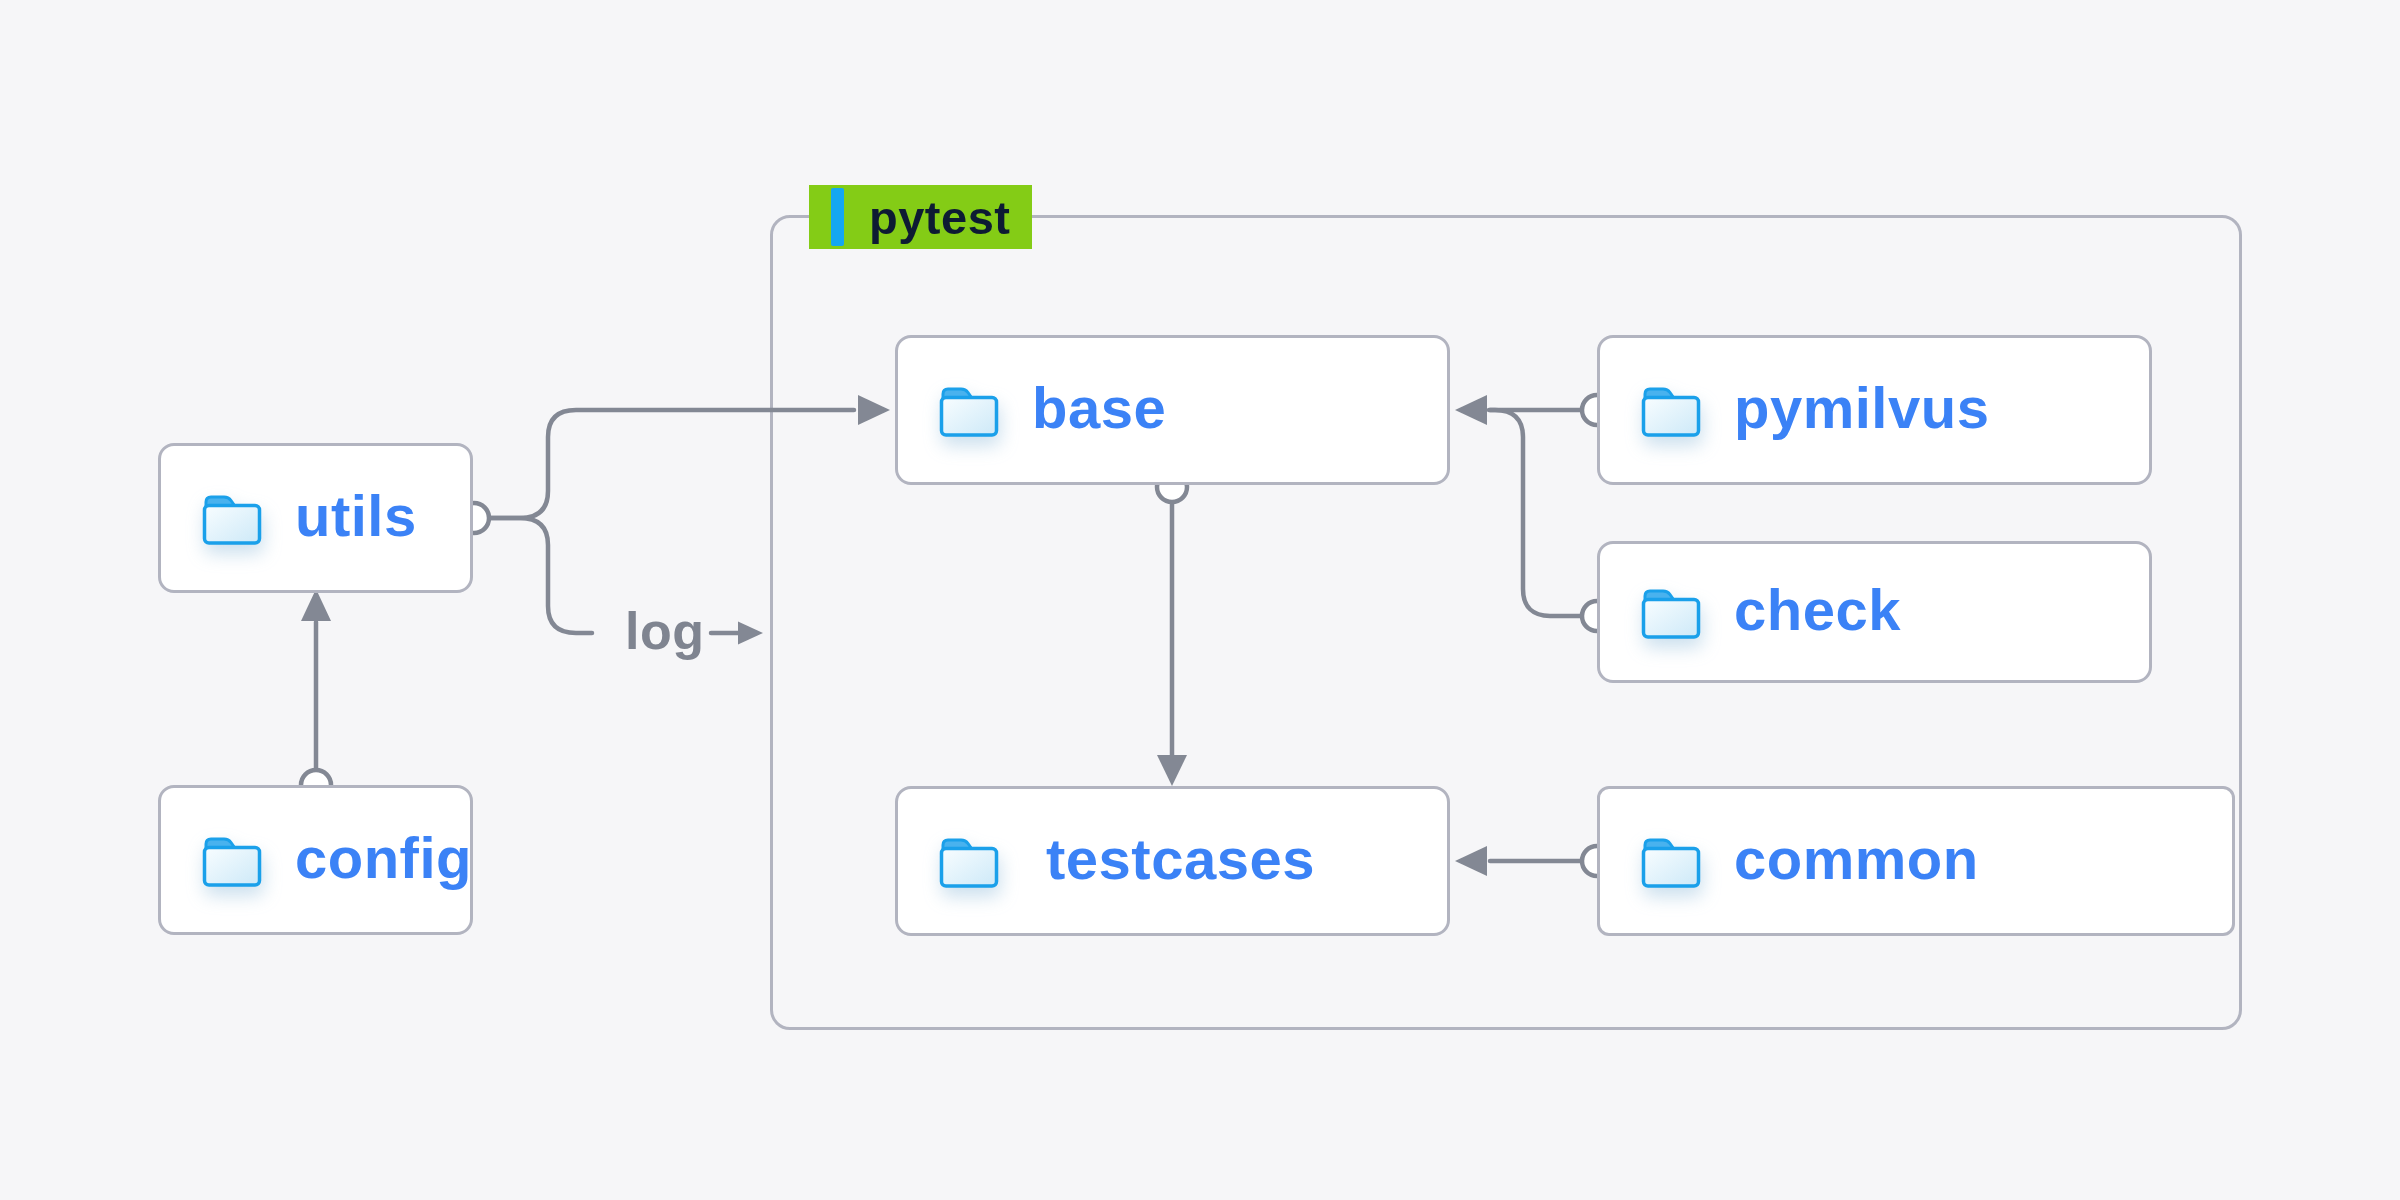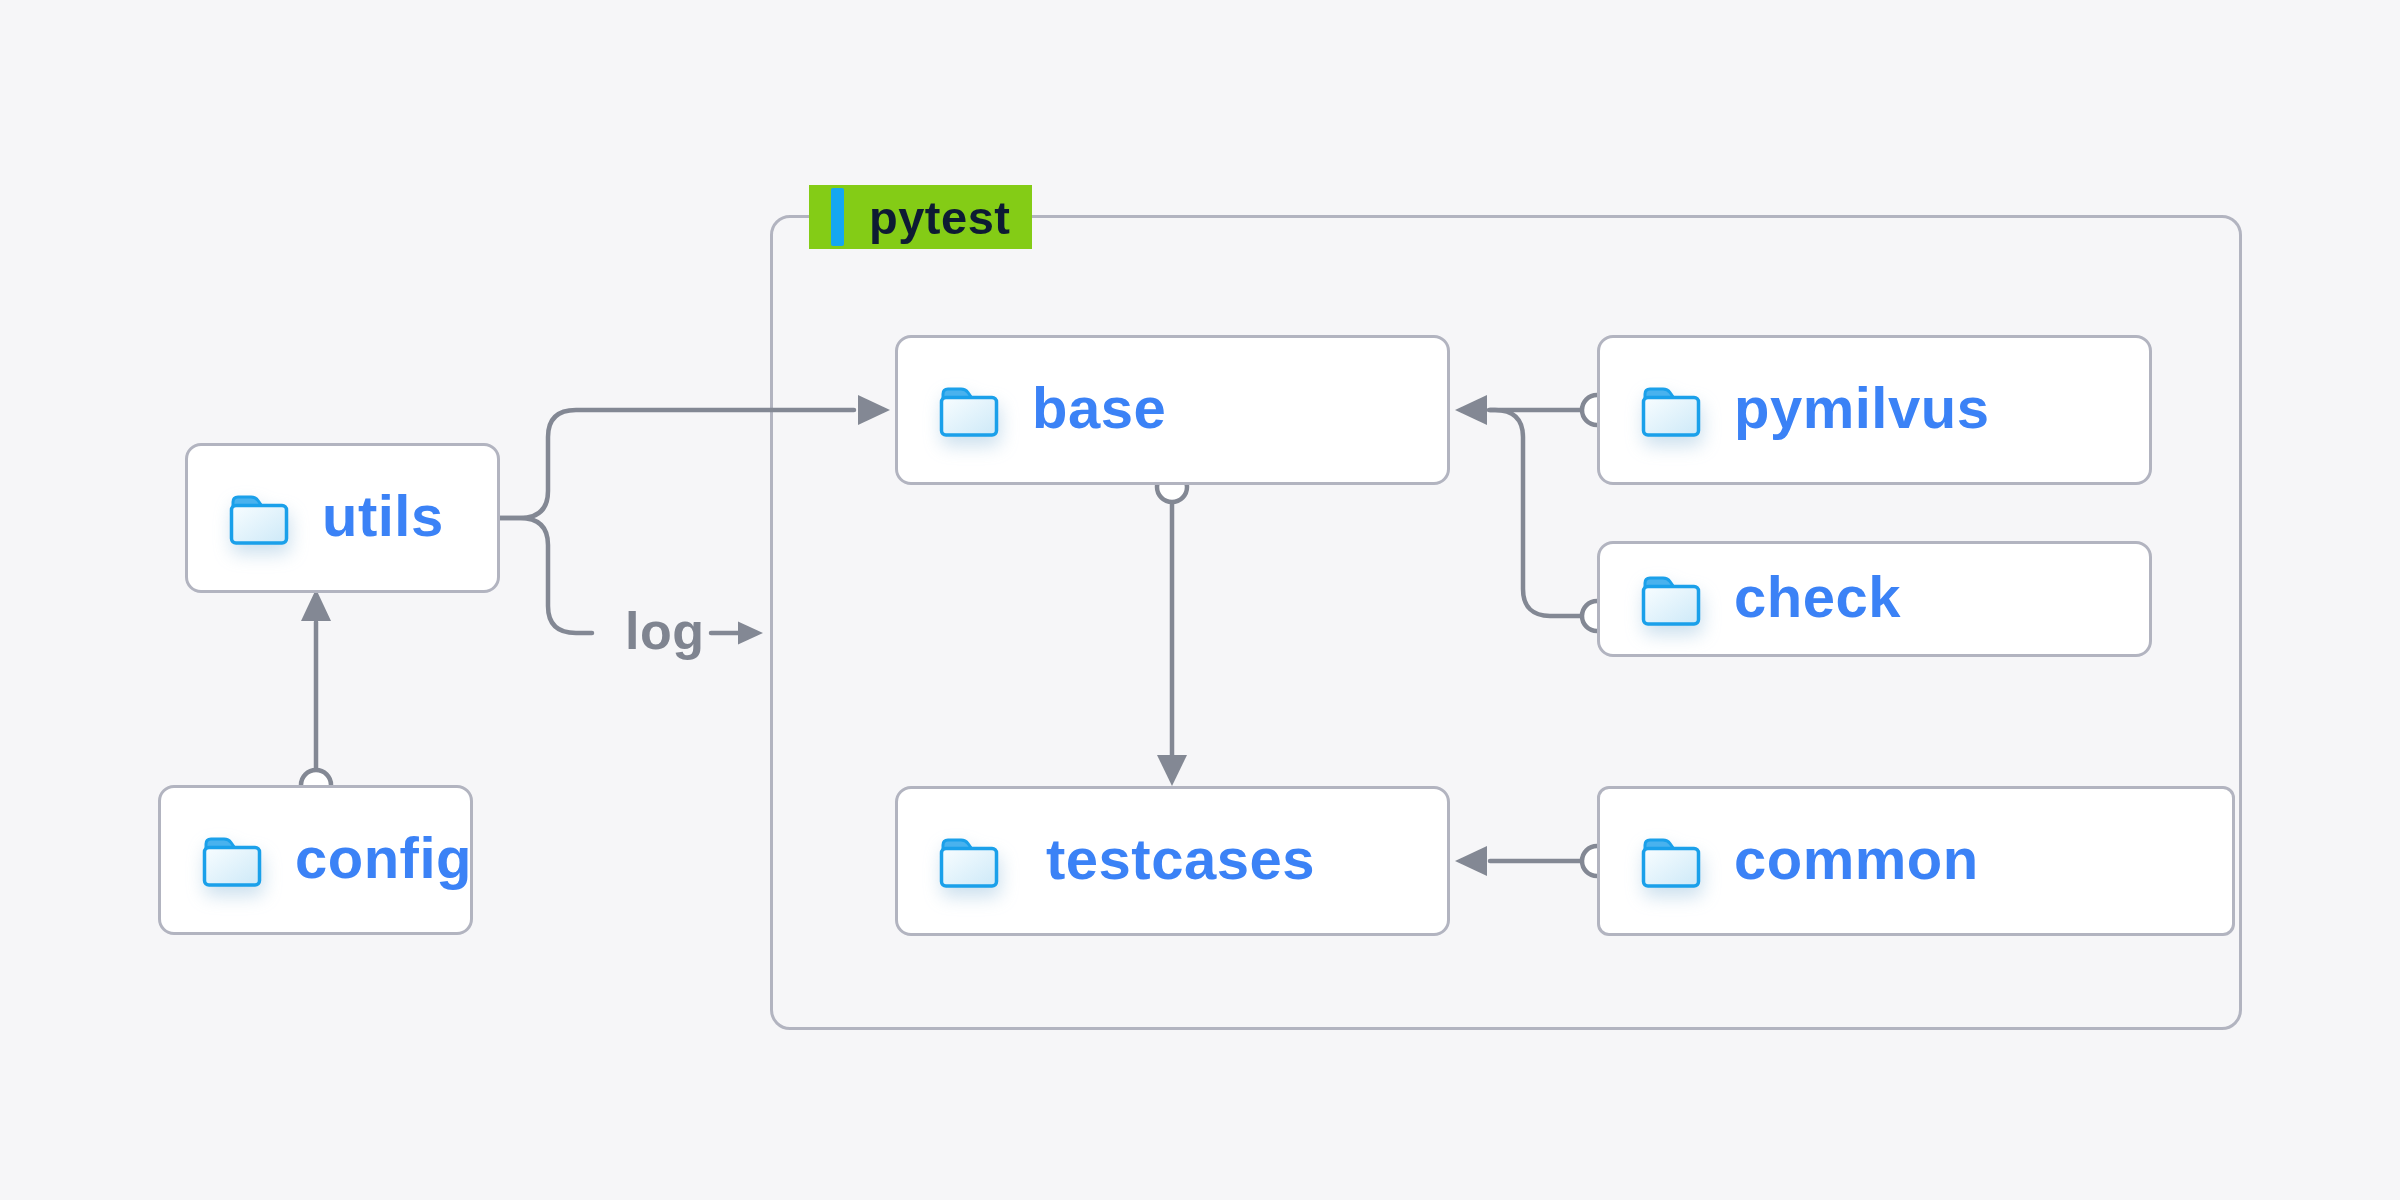--- a/index.html
+++ b/index.html
@@ -37,25 +37,25 @@
     box-sizing:border-box;
     display:flex;align-items:center;gap:30px;padding-left:38px;
     z-index:2;
   }
   .node .label{
     font-size:58px;font-weight:700;color:#3b82f6;letter-spacing:.5px;line-height:1;
     padding-bottom:4px;
   }
   .node .folder{flex:none;filter:drop-shadow(2px 9px 9px rgba(110,165,205,.35));}
 
-  .node-utils    {left:158px; top:443px; width:315px; height:150px;margin-left:27px;}
+  .node-utils    {left:158px; top:443px; width:315px; height:150px;}
   .node-config   {left:158px; top:785px; width:315px; height:150px;}
   .node-base     {left:895px; top:335px; width:555px; height:150px;}
   .node-pymilvus {left:1597px;top:335px; width:555px; height:150px;}
-  .node-check    {left:1597px;top:541px; width:555px; height:116px;}
+  .node-check    {left:1597px;top:541px; width:555px; height:142px;}
   .node-testcases{left:895px; top:786px; width:555px; height:150px;gap:44px;}
   .node-common   {left:1597px;top:786px; width:638px; height:150px;border-radius:12px;}
 
   
   .edge-label{
     position:absolute;left:625px;top:633px;transform:translateY(-54%);
     font-size:52px;font-weight:700;color:#7f8490;letter-spacing:.5px;
     z-index:2;line-height:1;
   }
 </style>

